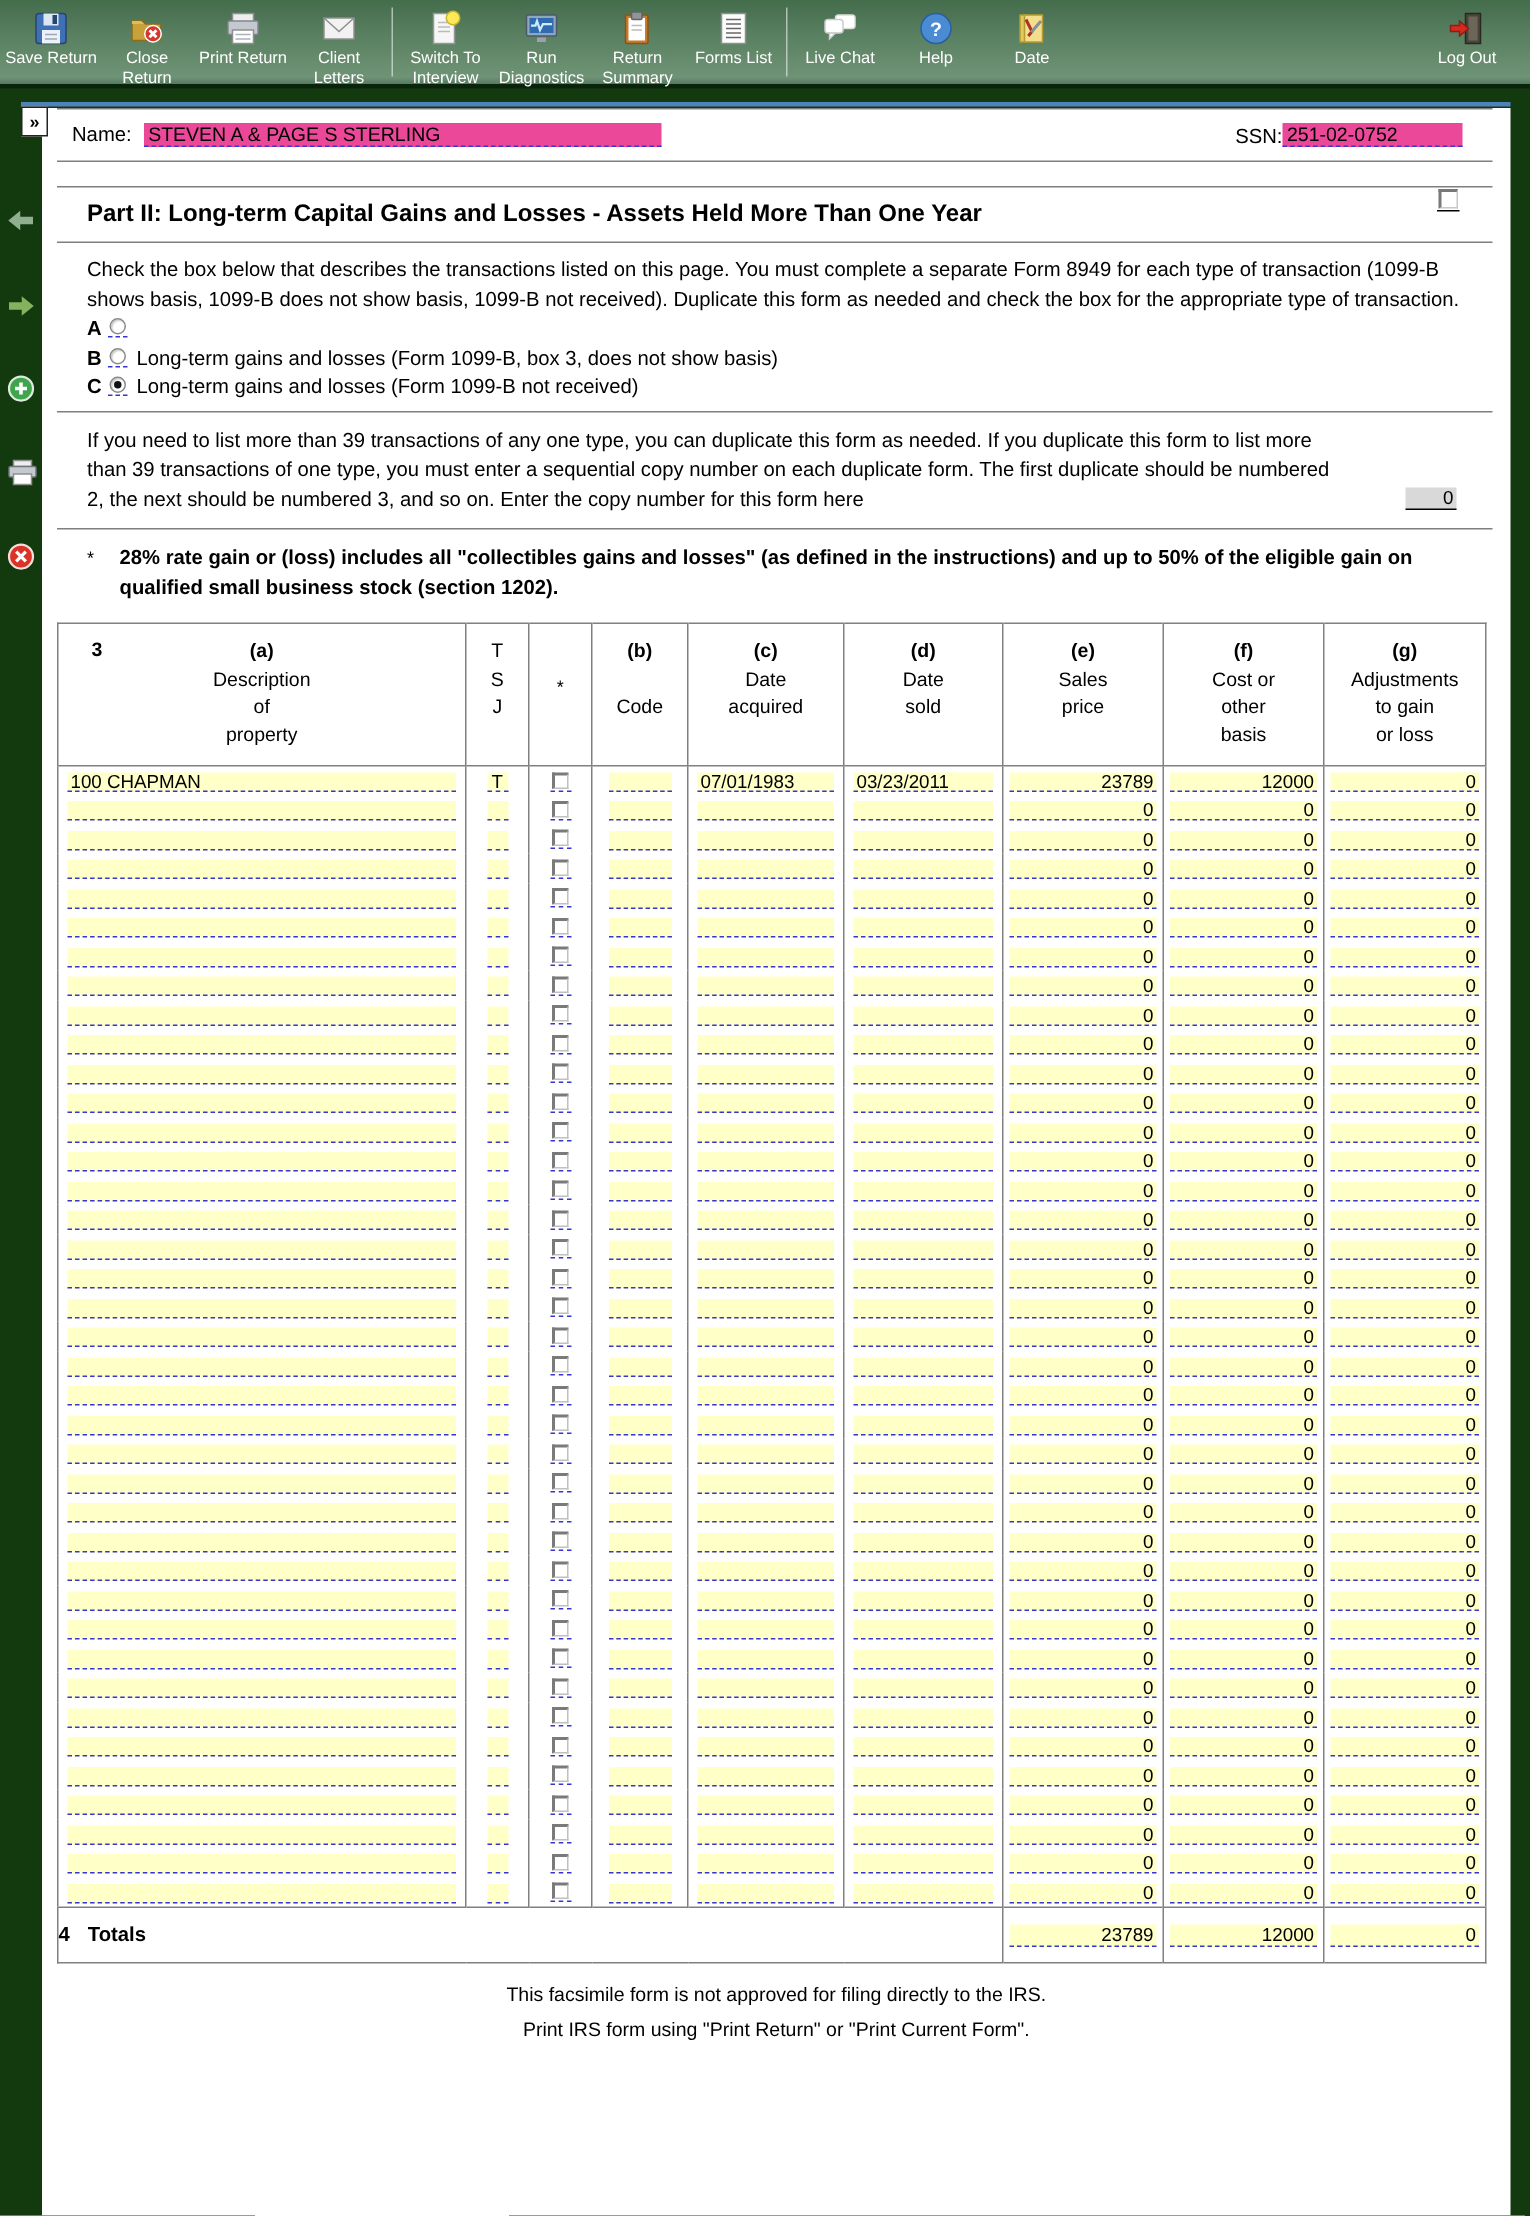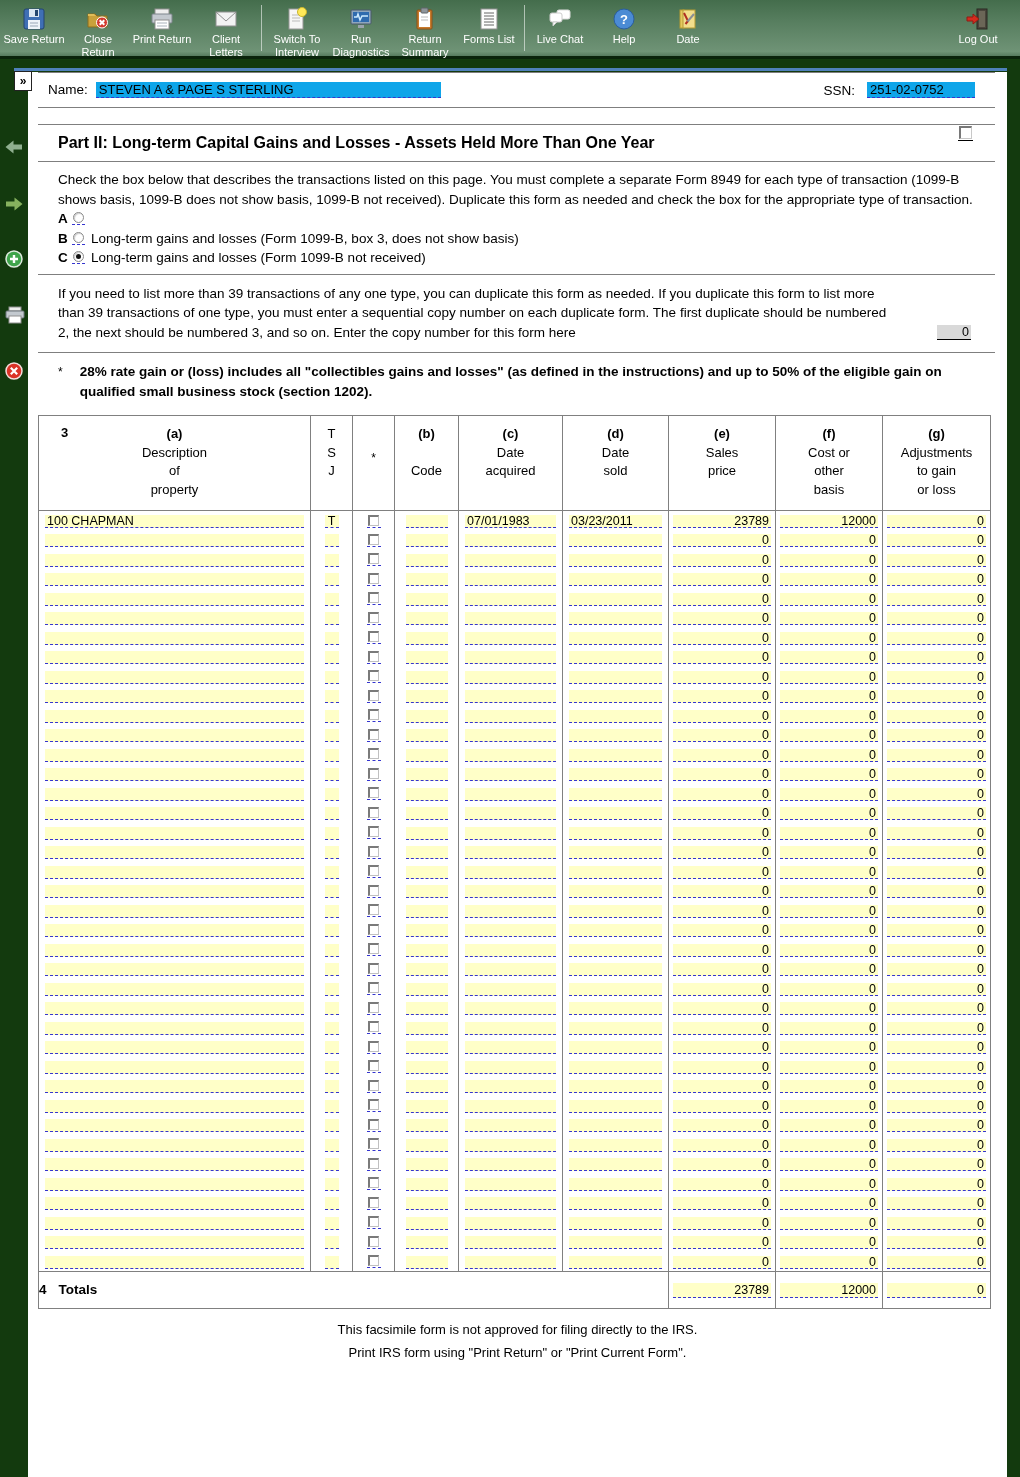--- a/index.html
+++ b/index.html
@@ -33,30 +33,30 @@
   .expander {
     position:absolute; left:14px; top:9px; width:18px; height:20px; z-index:4;
     background:#FFFFFF; border:1px solid #222; font-weight:bold; font-size:12px;
     line-height:18px; text-align:center; cursor:pointer;
   }
   .sidenav { position:absolute; left:0; top:0; width:28px; bottom:0; }
   .sn-ic { position:absolute; left:5px; cursor:pointer; }
 
   
   .rule { border:0; border-top:1px solid #7F7F7F; margin:0 12px 0 10px; }
-  .fldbg { background:#0ea5e9; border-bottom:1px dashed #3535CF; }
+  .fldbg { background:#ec4899; border-bottom:1px dashed #3535CF; }
 
   .title-row { display:flex; justify-content:space-between; padding:33px 42px 0 30px;
                font-weight:bold; font-size:14px; }
   .title-row + .rule { margin-top:12px; }
 
   .name-row { display:flex; align-items:flex-start; padding:9px 32px 9px 20px; font-size:13.5px; }
   .name-field { width:345px; height:16px; line-height:15px; font-size:13px; margin-left:8px; padding-left:3px; }
   .ssn-wrap { margin-left:auto; display:flex; align-items:center; }
-  .ssn-field { width:108px; height:16px; line-height:15px; font-size:13px; margin-left:12px; padding-left:3px; }
+  .ssn-field { width:120px; height:16px; line-height:15px; font-size:13px; margin-left:0; padding-left:3px; }
 
   .link-row { position:relative; padding:8px 100px 8px 30px; font-size:13.5px; line-height:19px; }
   .cb-wrap { display:inline-flex; flex-direction:column; align-items:center; }
   .cbx-big { width:13px; height:13px; background:#FFF; border:1px solid #C8C8C8;
              border-top:2px solid #787878; border-left:2px solid #787878; }
   .cb-wrap .blackline { width:15px; border-bottom:1px solid #000; margin-top:1px; }
   .link-checkbox { position:absolute; right:34px; top:18px; }
 
   .part2 { padding:9px 30px; font-weight:bold; font-size:16px; }
 

